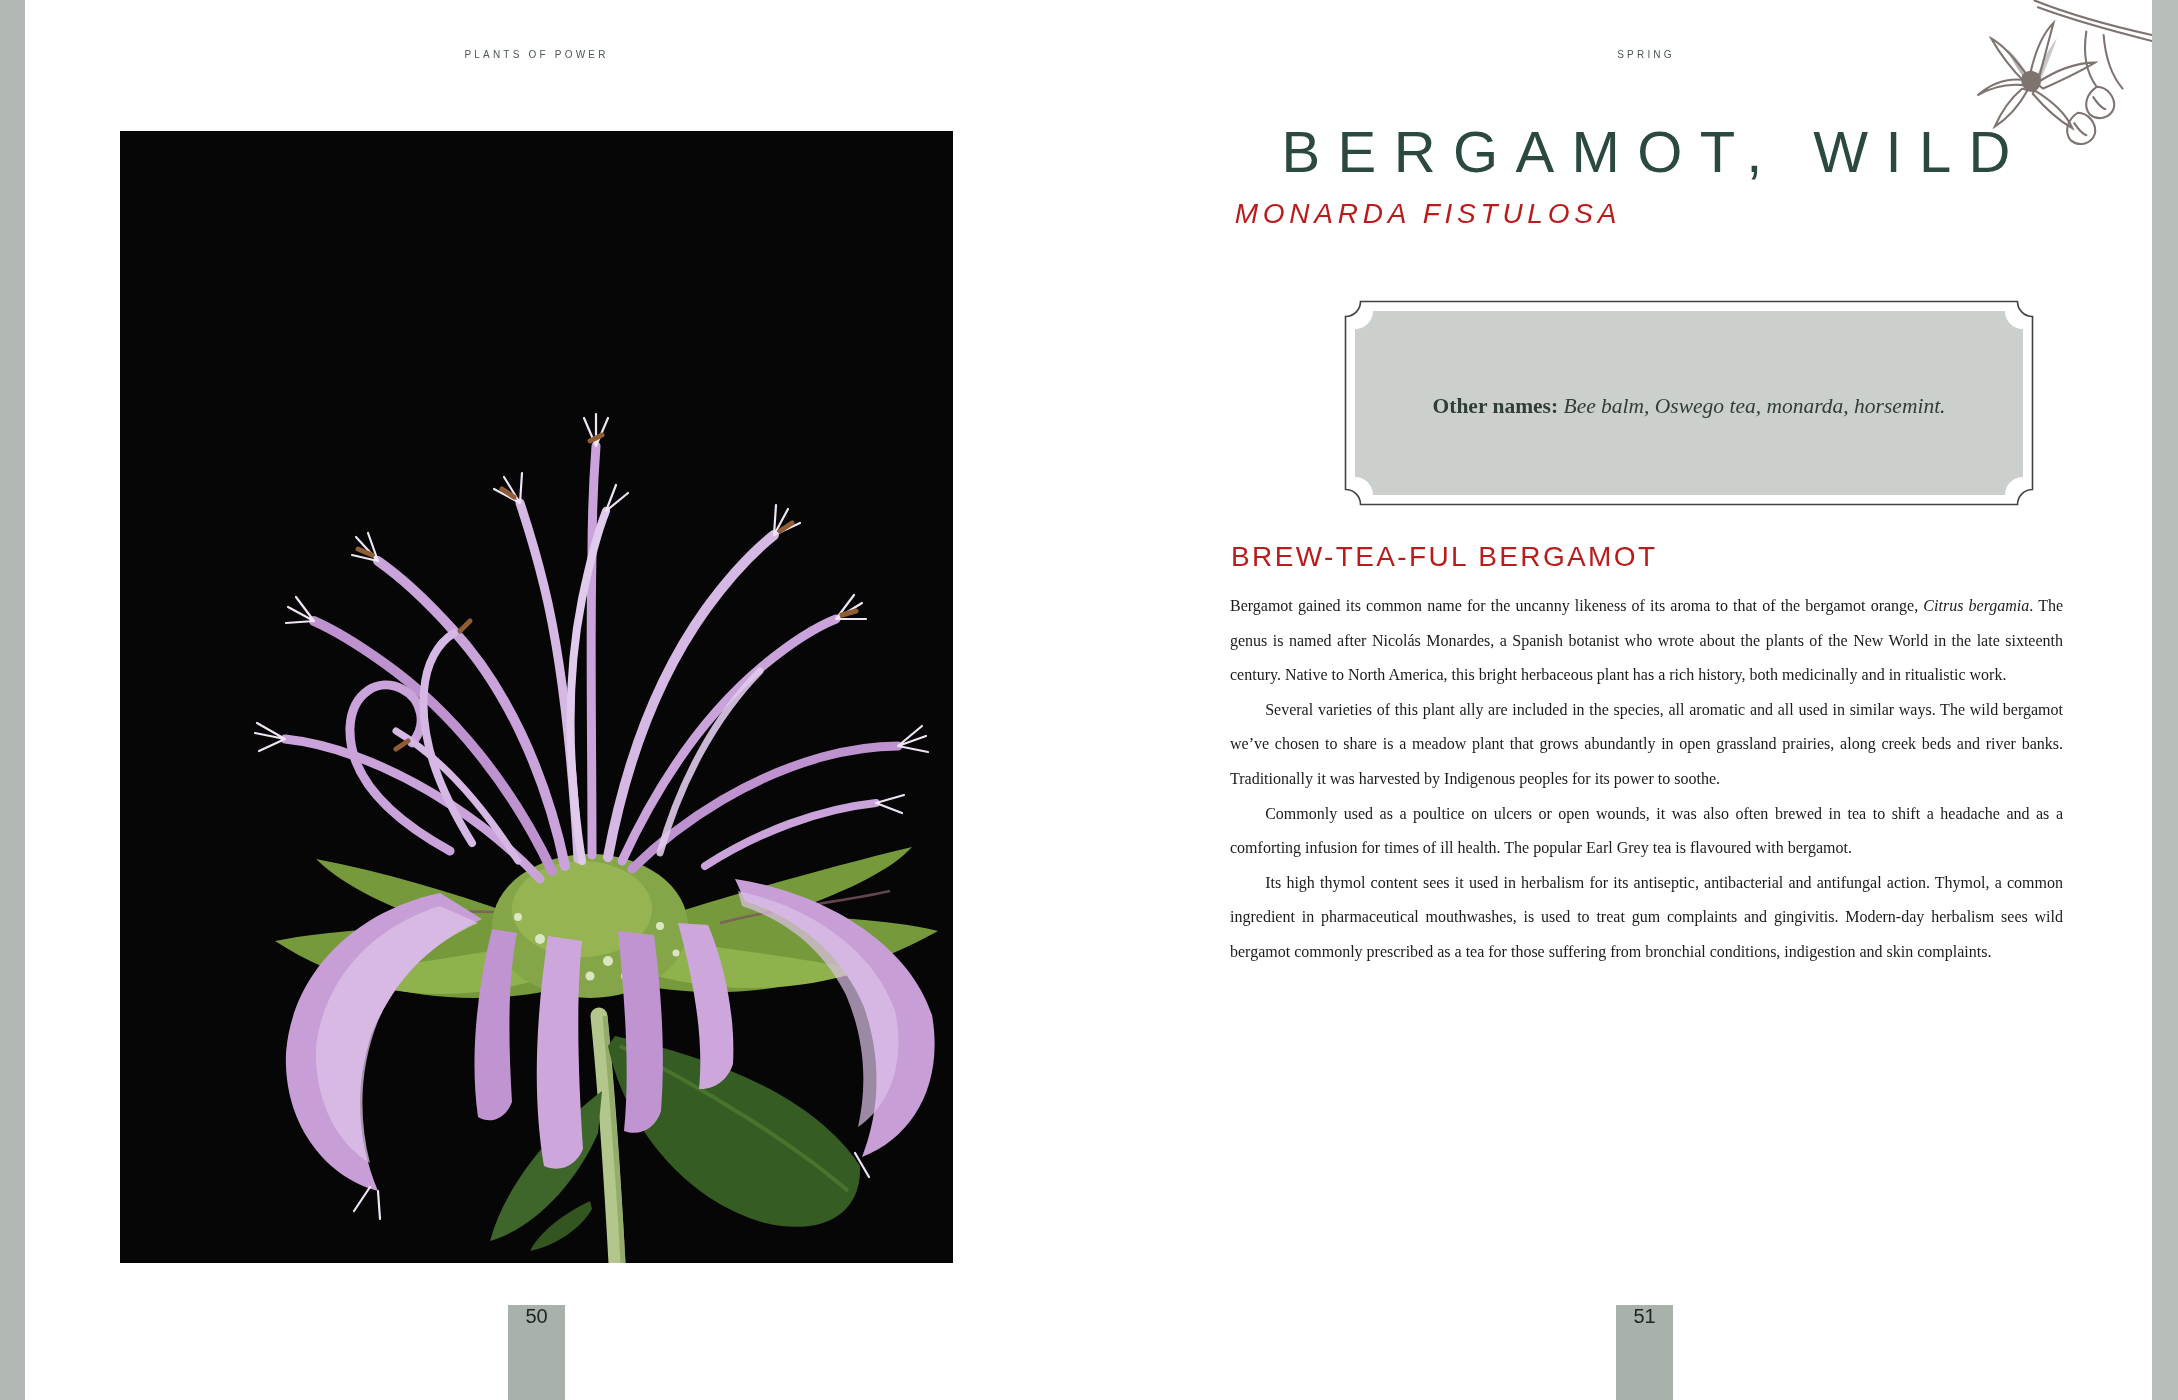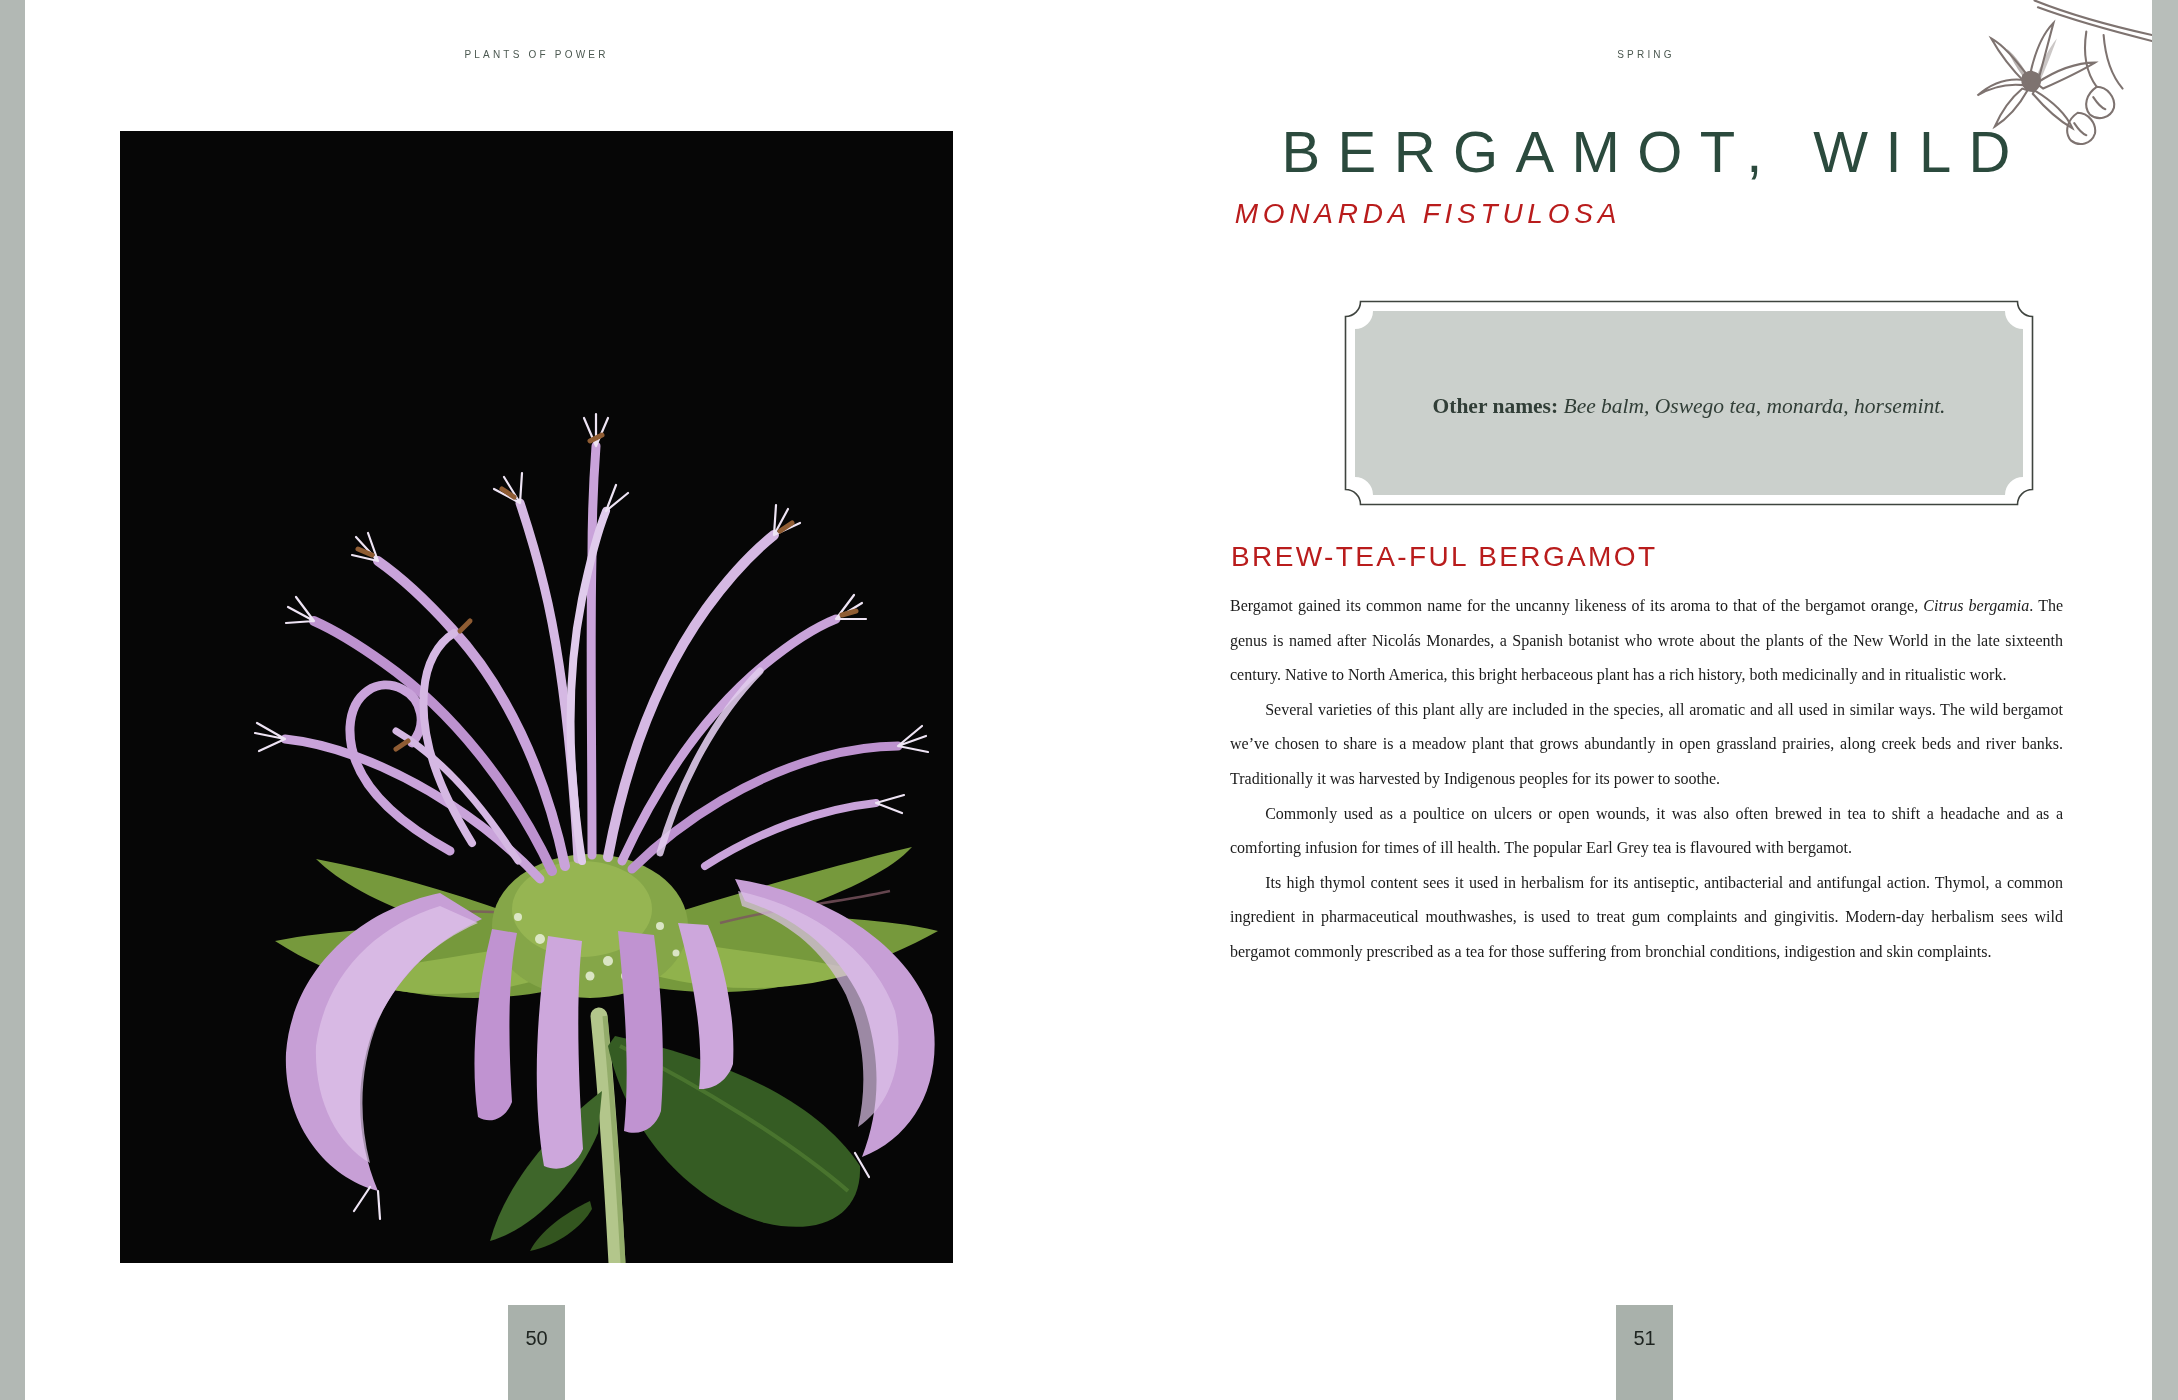--- a/index.html
+++ b/index.html
@@ -30,21 +30,20 @@
   .photo svg{display:block;width:100%;height:100%;}
 
   
   .page-tab{
     position:absolute;top:1305px;width:57px;height:95px;
     background:#a9b1ab;
     display:flex;justify-content:center;align-items:flex-start;
     padding-top:0;box-sizing:border-box;
   }
   .page-tab span{
-    margin-top:22px;
     font-family:"Liberation Sans",sans-serif;
     font-size:20px;color:#1e2420;
   }
   .tab-left{left:508px;}
   .tab-right{left:1616px;}
 
   
   .chapter-title{
     position:absolute;left:1230px;top:118px;width:832px;margin:0;
     font-family:"Liberation Sans",sans-serif;font-weight:400;

